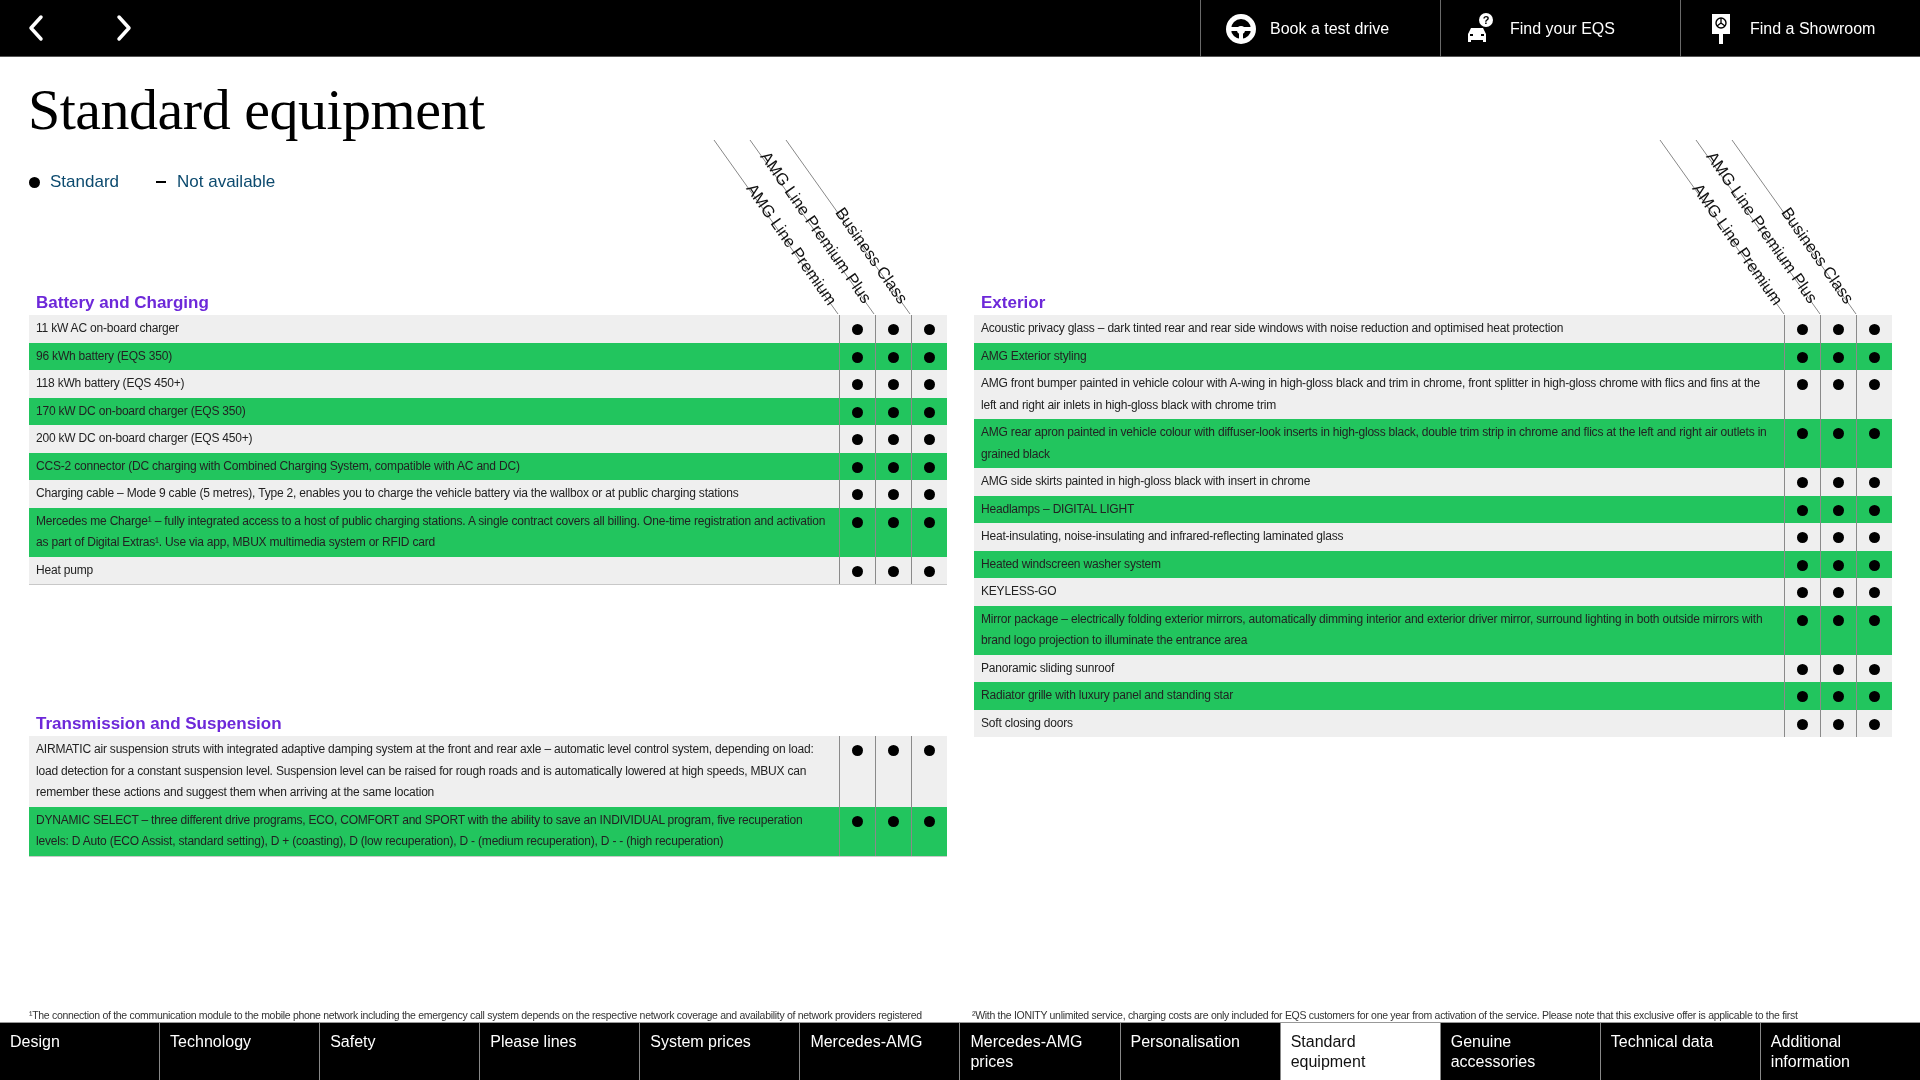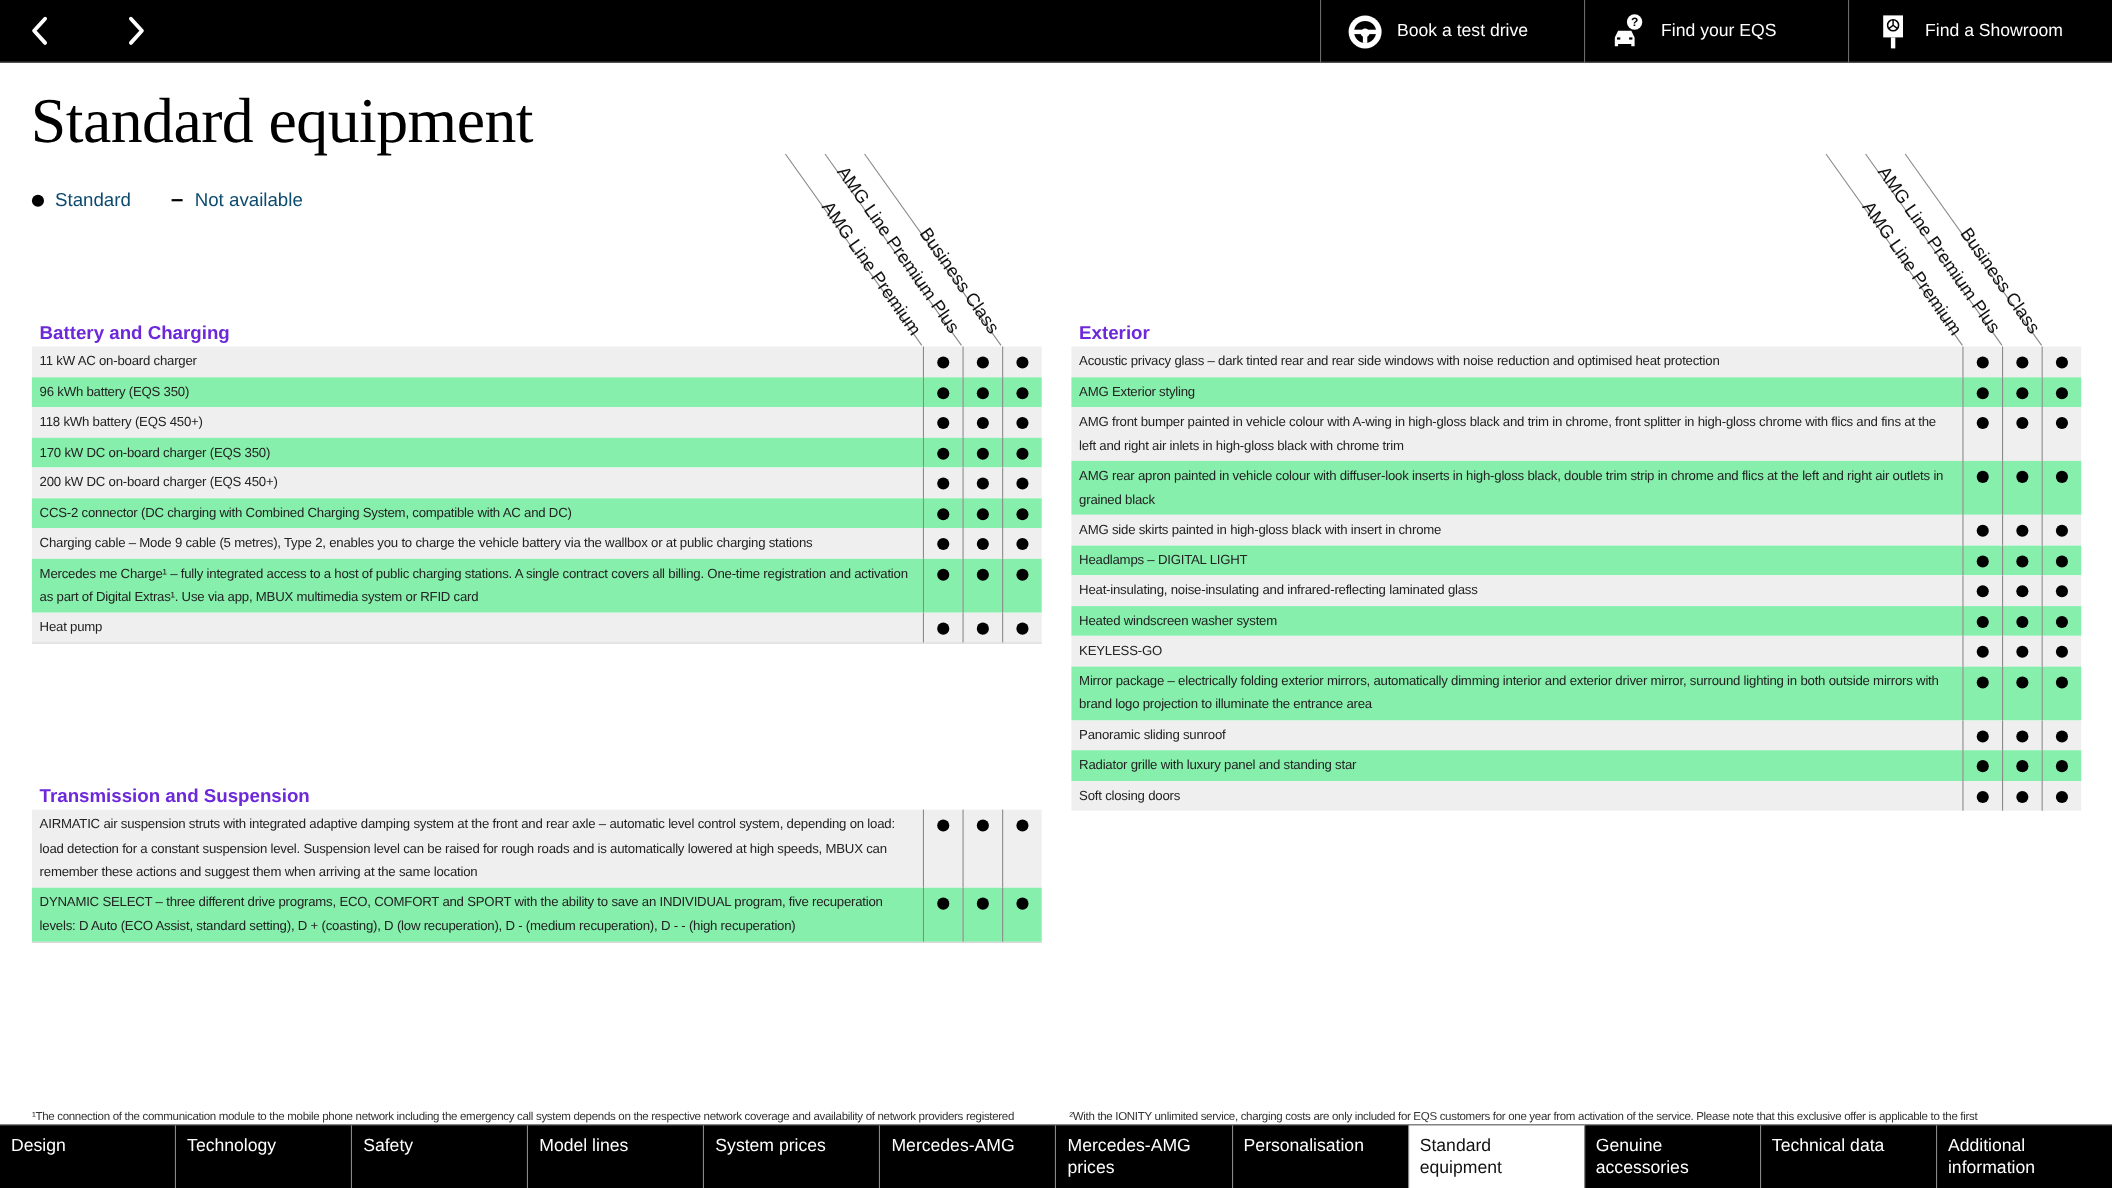--- a/index.html
+++ b/index.html
@@ -25,21 +25,21 @@
   
   .col-headers { position: absolute; top: 138px; width: 260px; height: 180px; }
   .col-headers svg { position: absolute; left: 0; top: 0; overflow: visible; }
   .col-label { position: absolute; font-size: 16.5px; color: #111; white-space: nowrap; transform-origin: left top; transform: rotate(55deg); }
 
   
   .section { position: absolute; width: 918px; }
   .section-title { font-weight: bold; font-size: 17px; color: #6d28d9; padding-left: 7px; height: 24px; line-height: 24px; }
   .row { display: flex; position: relative; }
   .row:nth-child(odd) .cell-desc, .row:nth-child(odd) .cell-mark { background: #efefef; }
-  .row.alt-white .cell-desc, .row.alt-white .cell-mark { background: #86efac; }
+  .row.alt-white .cell-desc, .row.alt-white .cell-mark { background: #22c55e; }
   .row.alt-grey .cell-desc, .row.alt-grey .cell-mark { background: #efefef; }
   .cell-desc { flex: 1; font-size: 12px; line-height: 21.5px; padding: 3px 7px 3px 7px; color: #222; font-family: "Liberation Sans Narrow", "Liberation Sans", sans-serif; letter-spacing: -0.2px; }
   .cell-mark { width: 36px; border-left: 1px solid #8a8a8a; display: flex; justify-content: center; padding-top: 9px; }
   .cell-mark .bullet { width: 11px; height: 11px; border-radius: 50%; background: #000; }
   .section-bottom { height: 1px; background: #c8c8c8; }
 
   
   .footnote { position: absolute; top: 1008px; font-size: 10.5px; line-height: 14px; color: #333; font-family: "Liberation Sans Narrow", "Liberation Sans", sans-serif; letter-spacing: -0.3px; }
 
   
@@ -439,21 +439,21 @@
     </div>
 </div>
 
 <div class="footnote" style="left:29px; width:920px;">¹The connection of the communication module to the mobile phone network including the emergency call system depends on the respective network coverage and availability of network providers registered owner of the vehicle only and expires at the end of a period of one year from the activation of the service and cannot be transferred to third parties</div>
 <div class="footnote" style="left:972px; width:920px;">²With the IONITY unlimited service, charging costs are only included for EQS customers for one year from activation of the service. Please note that this exclusive offer is applicable to the first</div>
 
 <div class="bottomnav">
     <div class="bottom-tab">Design</div>
     <div class="bottom-tab">Technology</div>
     <div class="bottom-tab">Safety</div>
-    <div class="bottom-tab">Model lines</div>
+    <div class="bottom-tab">Please lines</div>
     <div class="bottom-tab">System prices</div>
     <div class="bottom-tab">Mercedes-AMG</div>
     <div class="bottom-tab">Mercedes-AMG prices</div>
     <div class="bottom-tab">Personalisation</div>
     <div class="bottom-tab active">Standard equipment</div>
     <div class="bottom-tab">Genuine accessories</div>
     <div class="bottom-tab">Technical data</div>
     <div class="bottom-tab">Additional information</div>
   </div>
 

